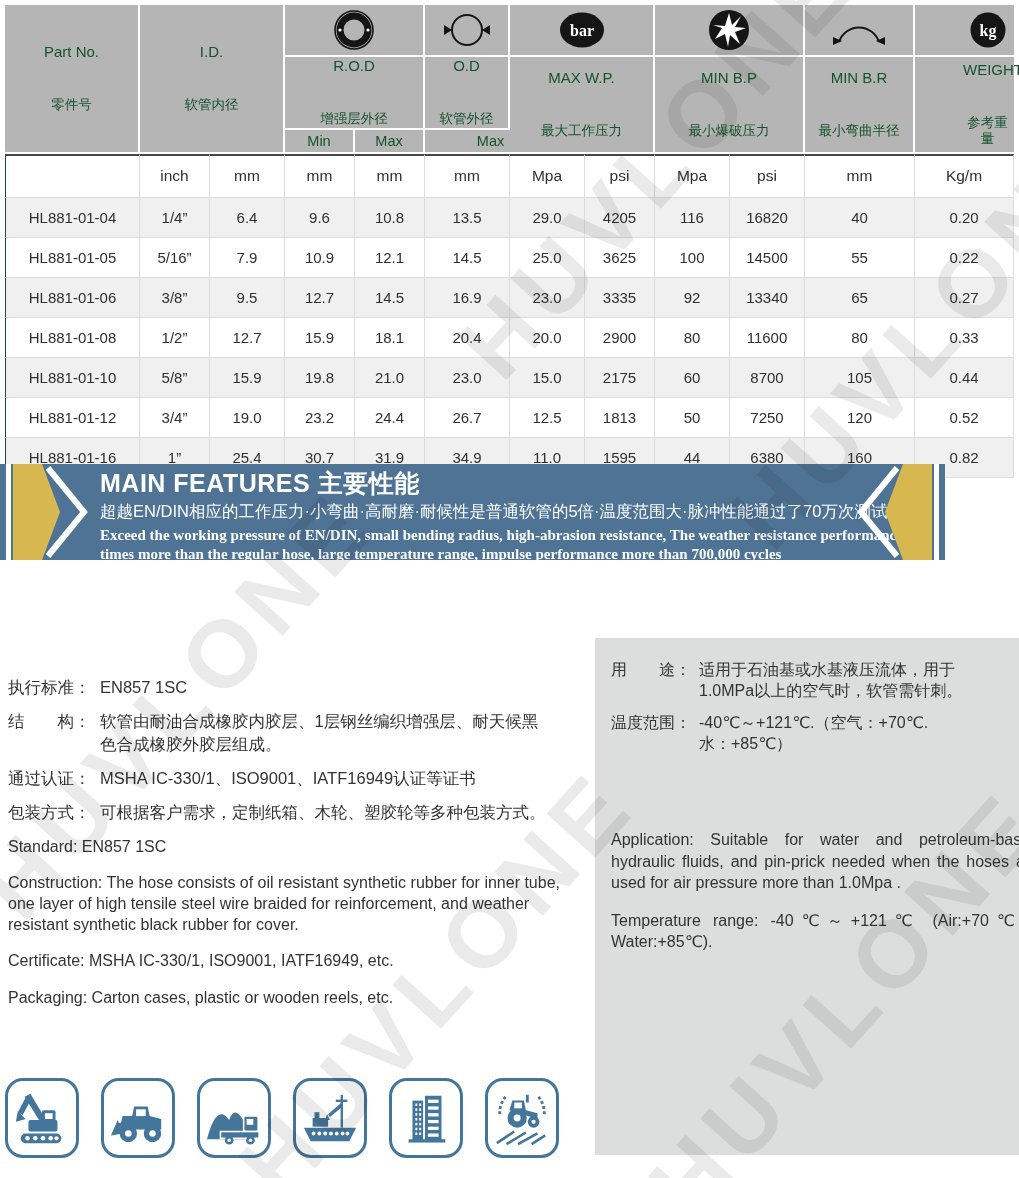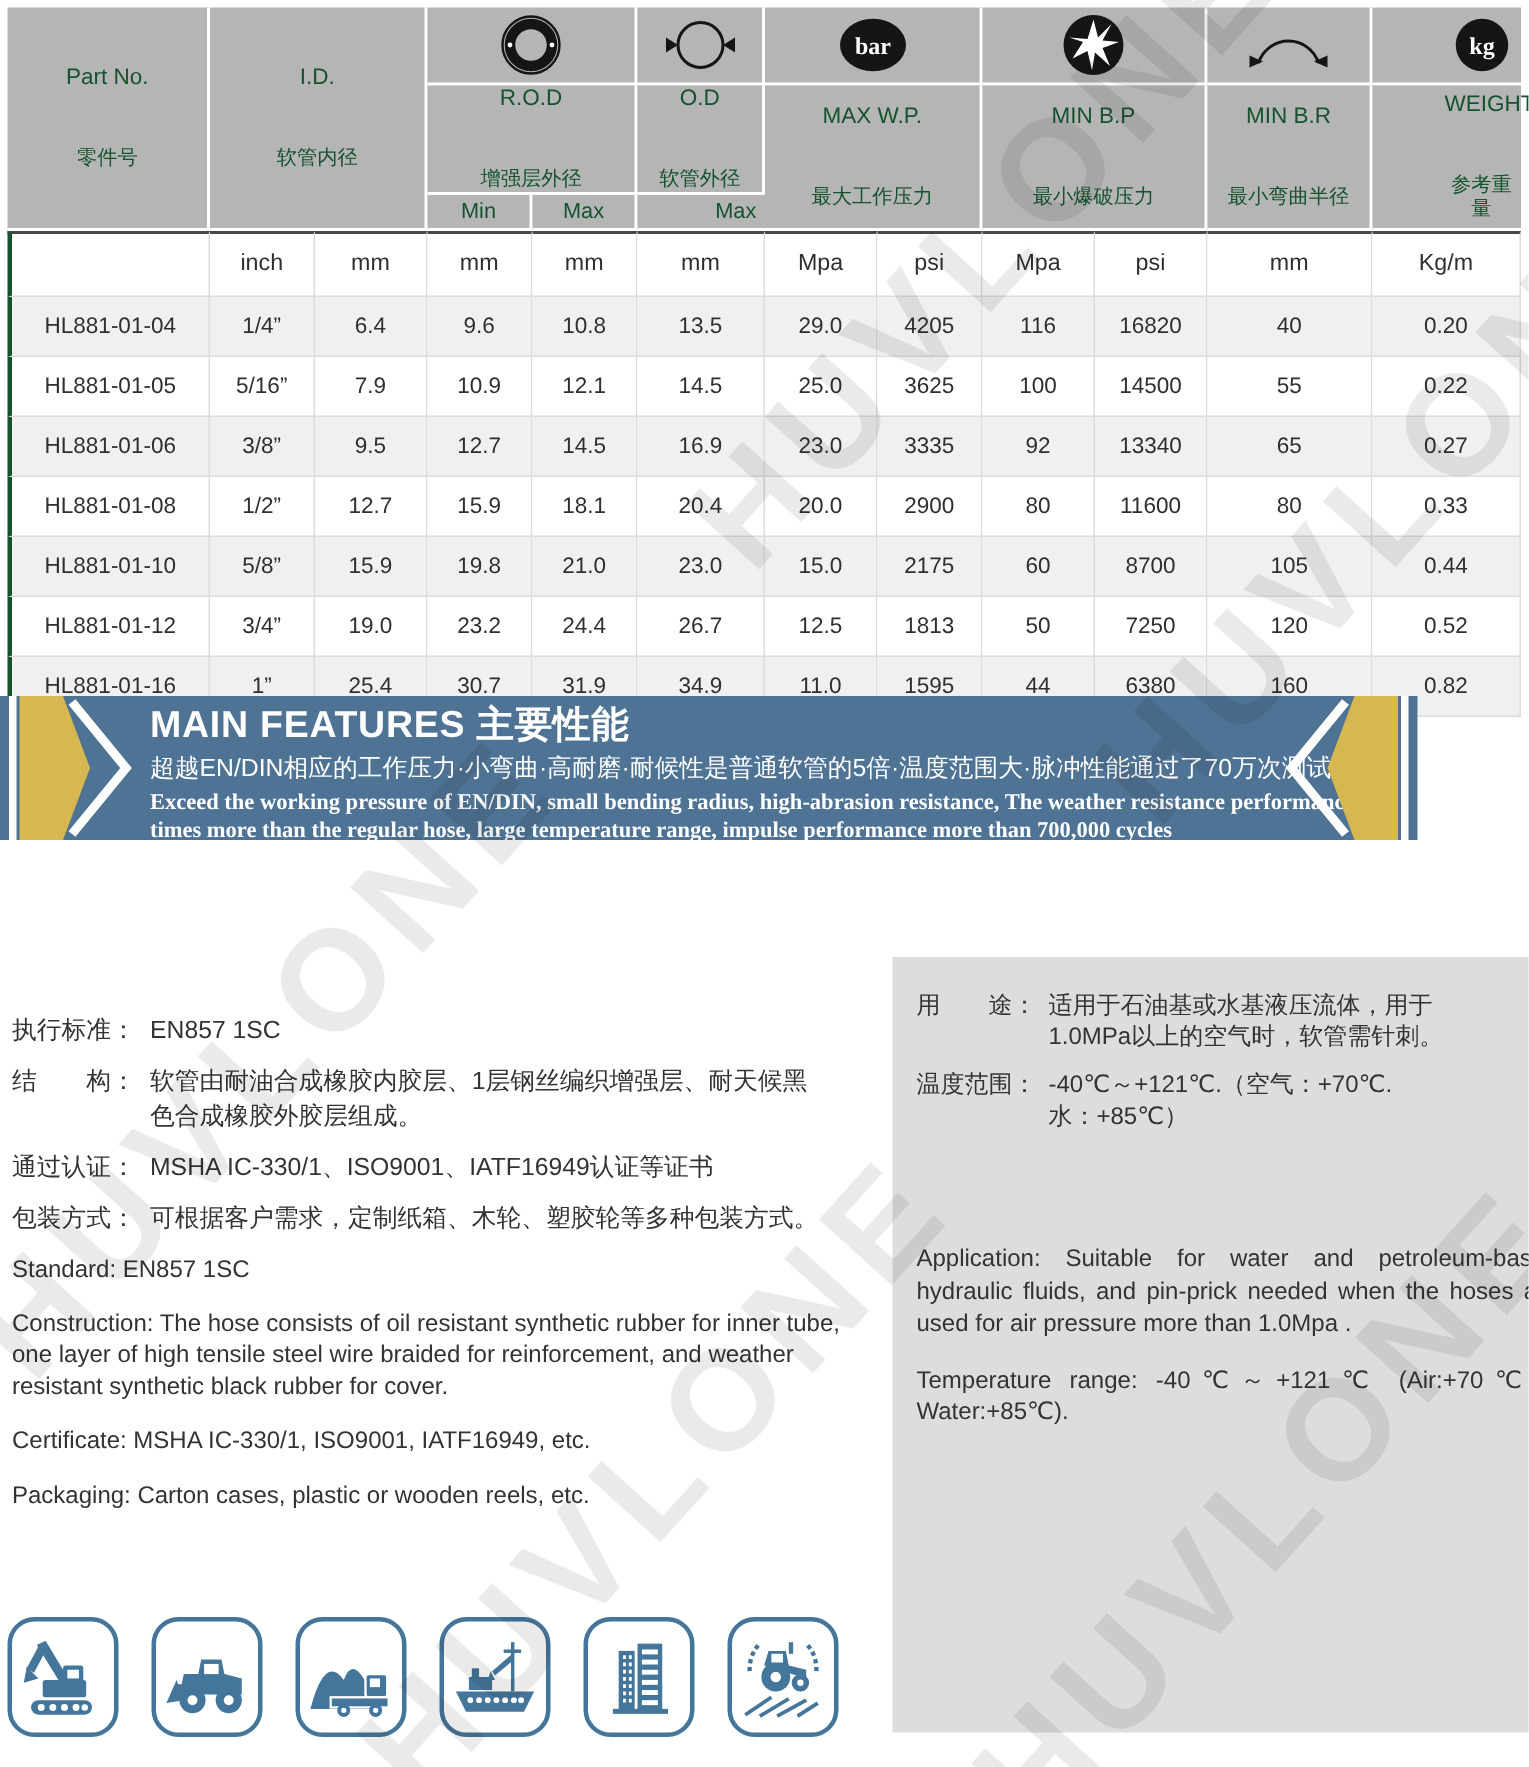--- a/index.html
+++ b/index.html
@@ -17,21 +17,21 @@
     font-weight:400; color:#14532d; }
   thead tr th:last-child { border-right:none;padding-left:48px; }
   .hrow-icons  { height:52px; }
   .hrow-labels { height:40px; }
   .hrow-minmax { height:24px; font-size:14.5px; }
   .hcell-en { display:block; font-size:15px; line-height:1.2; }
   .hcell-zh { display:block; font-size:13.5px; line-height:1.25;margin-top:36px; }
   thead svg { display:block; margin:0 auto; }
   tbody td { border-right:1px solid #dcdcdc; border-bottom:1px solid #dcdcdc;
     font-size:15px; color:#2f2f2f; background:#fff; }
-  tbody td:first-child { border-left:3px solid #14532d; }
+  tbody td:first-child { border-left:1px solid #14532d; }
   tr.unit-row td { height:44px; border-top:2px solid #474747; font-size:15.5px; }
   tr.data-row td { height:40px; }
   tr.stripe td { background:#f0f0f0; }
 
   
   .banner { position:absolute; left:0; top:464px; width:945px; height:96px; background:#4e7394; }
   .banner svg.chev { position:absolute; top:0; height:96px; width:92px; }
   .banner svg.chev.left  { left:0; }
   .banner svg.chev.right { right:0; transform:scaleX(-1); }
   .banner-text { position:absolute; left:100px; top:5px; width:830px; color:#fff; }

